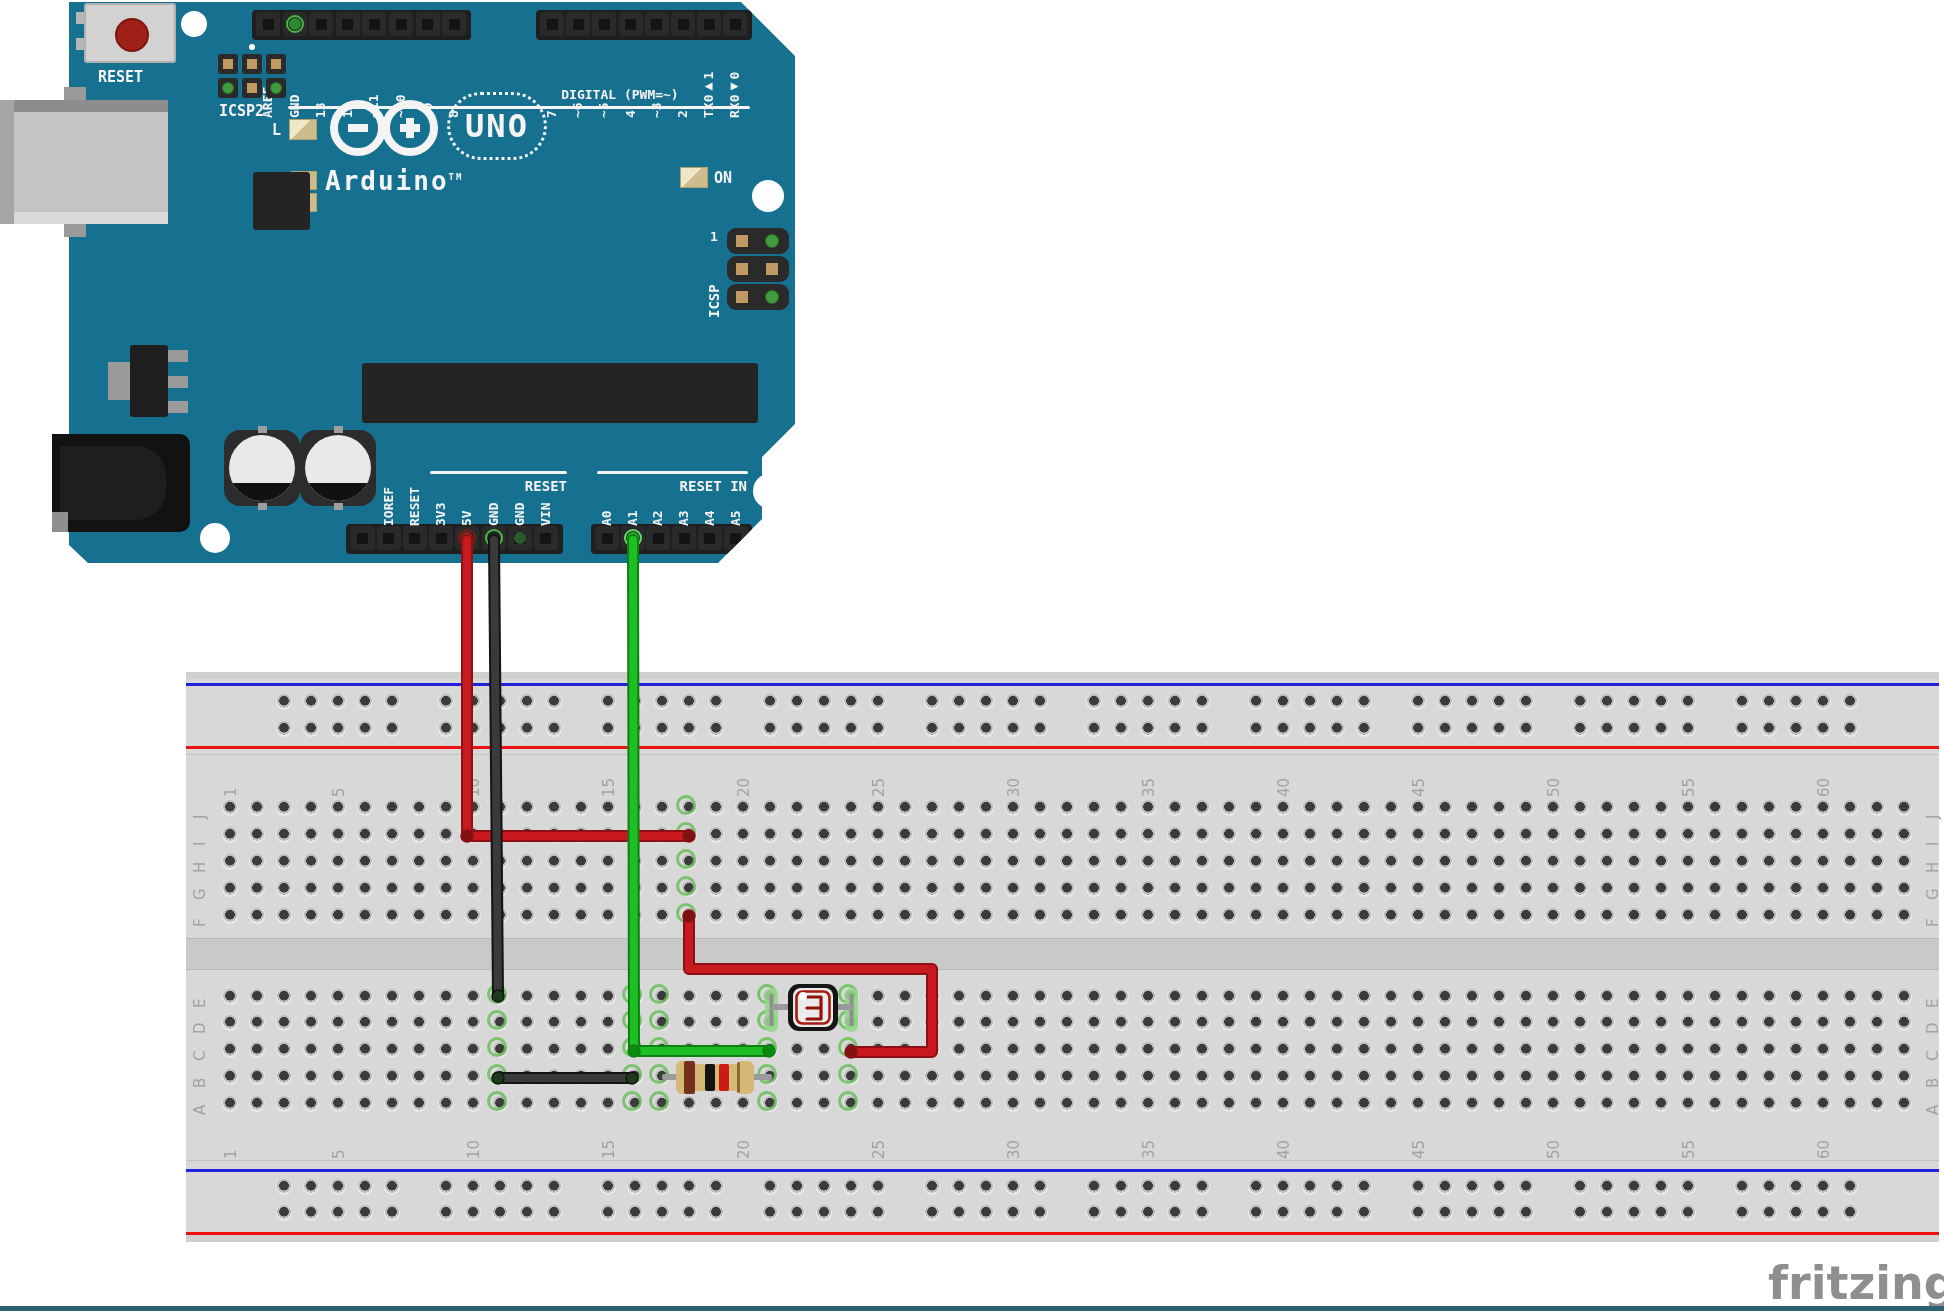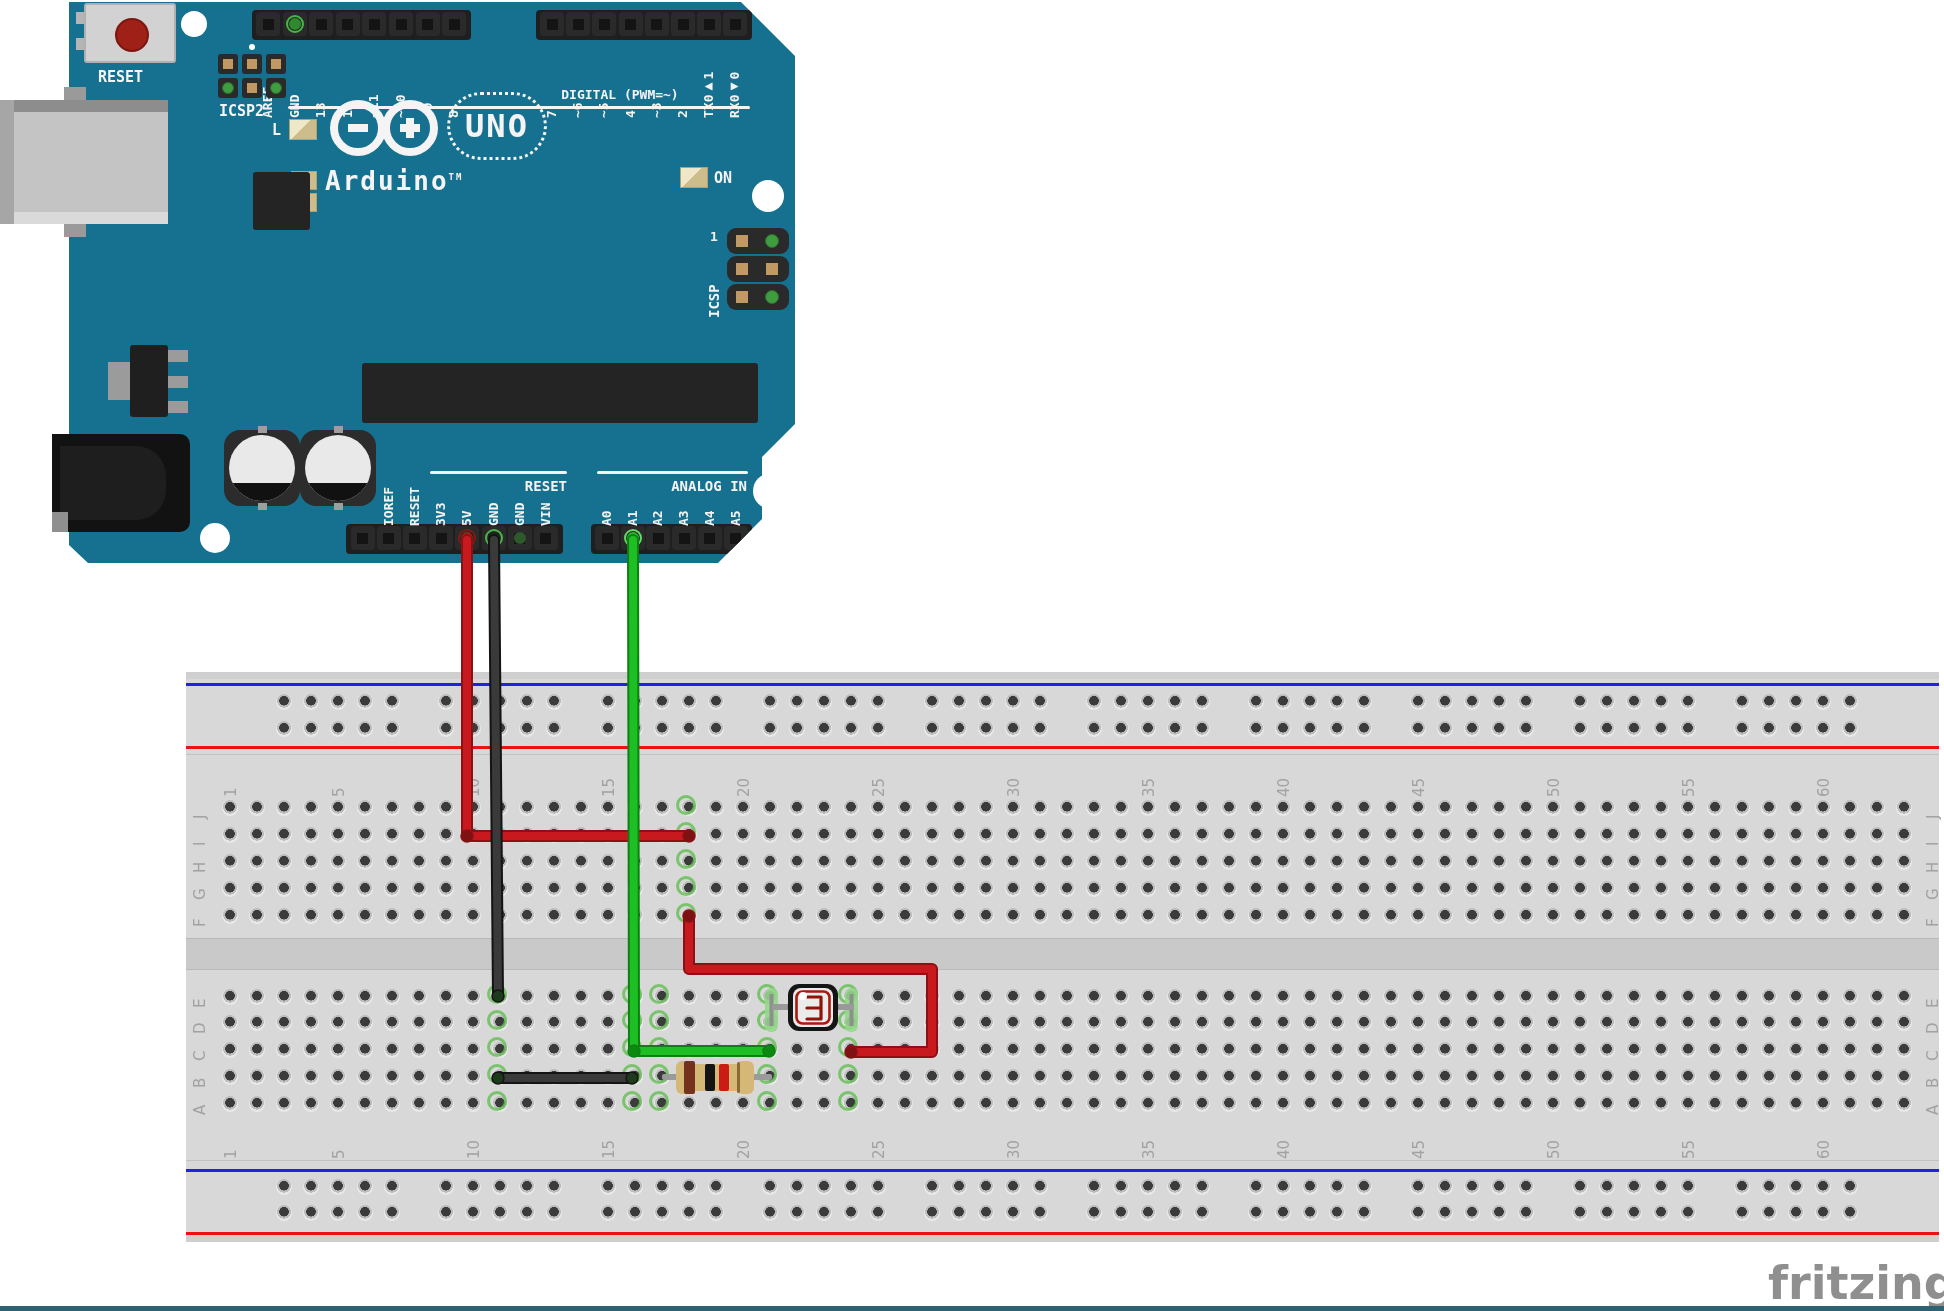--- a/index.html
+++ b/index.html
@@ -58,21 +58,21 @@
     <div class="abs" style="left:447px;top:92px;width:100px;height:68px;border:3px dotted #f4f4f4;border-radius:34px;
                 display:flex;align-items:center;justify-content:center;">
       <span class="silk" style="font-size:32px;letter-spacing:2px;">UNO</span>
     </div>
 
     <div class="silkline" style="left:288px;top:106px;width:462px;"></div>
     <div class="abs silk" style="left:540px;top:87px;width:160px;font-size:13px;text-align:center;">DIGITAL (PWM=~)</div>
     <div class="silkline" style="left:430px;top:471px;width:137px;"></div>
     <div class="abs silk" style="left:467px;top:478px;width:100px;font-size:14px;text-align:right;">RESET</div>
     <div class="silkline" style="left:597px;top:471px;width:151px;"></div>
-    <div class="abs silk" style="left:647px;top:478px;width:100px;font-size:14px;text-align:right;">ANALOG IN</div>
+    <div class="abs silk" style="left:647px;top:478px;width:100px;font-size:14px;text-align:right;">RESET IN</div>
 
     <div class="abs" style="left:84px;top:3px;width:92px;height:60px;background:#d2d2d2;border:2px solid #b0b0b0;border-radius:3px;">
       <div class="abs" style="left:29px;top:13px;width:34px;height:34px;border-radius:50%;background:#9e2017;border:2px solid #7c160f;"></div>
     </div>
     <div class="abs" style="left:76px;top:12px;width:8px;height:12px;background:#b5b5b5;"></div>
     <div class="abs" style="left:76px;top:38px;width:8px;height:12px;background:#b5b5b5;"></div>
     <div class="abs silk" style="left:98px;top:68px;font-size:15px;">RESET</div>
 
     <div class="mhole" style="left:181px;top:11px;width:26px;height:26px;"></div>
     <div class="mhole" style="left:752px;top:180px;width:32px;height:32px;"></div>

